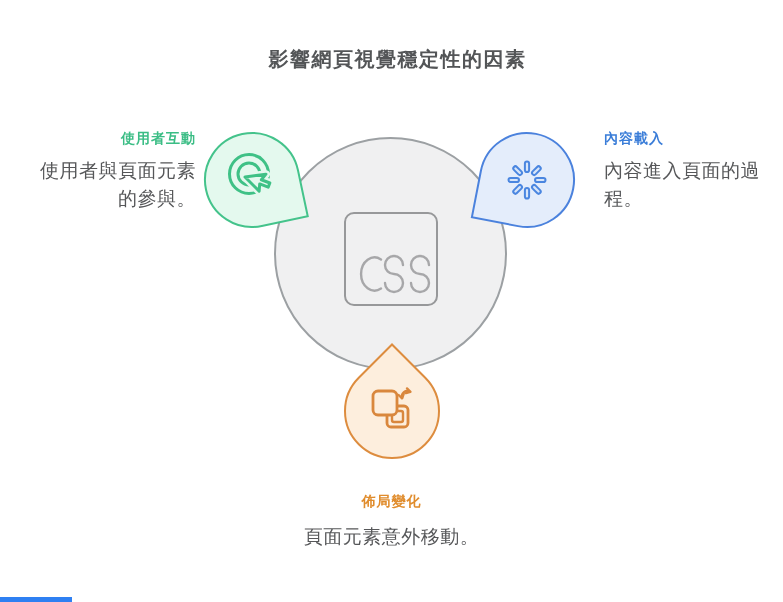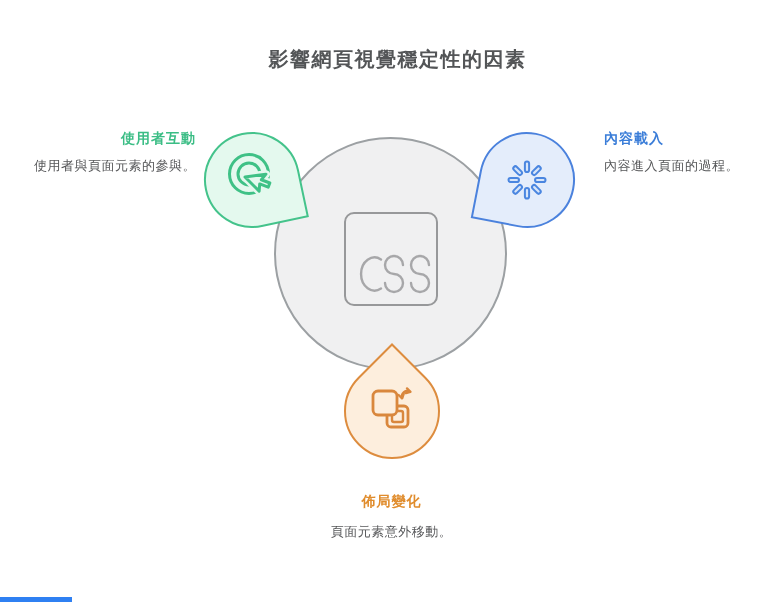--- a/index.html
+++ b/index.html
@@ -59,21 +59,21 @@
   .lb-left{left:18px;top:129px;width:178px;text-align:right;}
   .lb-right{left:604px;top:129px;width:176px;text-align:left;}
   .lb-bottom{left:0;right:0;top:492px;text-align:center;}
   .node-title{
     font-size:14px;font-weight:700;letter-spacing:1px;line-height:1.3;
   }
   .t-green{color:var(--green-title);}
   .t-blue{color:var(--blue-title);}
   .t-orange{color:var(--orange-title);}
   .node-desc{
-    margin-top:10px;font-size:13px;line-height:1.45;letter-spacing:0.5px;
+    margin-top:10px;font-size:19px;line-height:1.45;letter-spacing:0.5px;
     color:var(--muted);
   }
   .lb-left .node-desc{width:164px;margin-left:auto;}
   .lb-bottom .node-desc{margin-top:13px;}
 
   
   .progress-bar{
     position:absolute;left:0;top:597px;width:72px;height:5px;
     background:var(--progress);
   }

